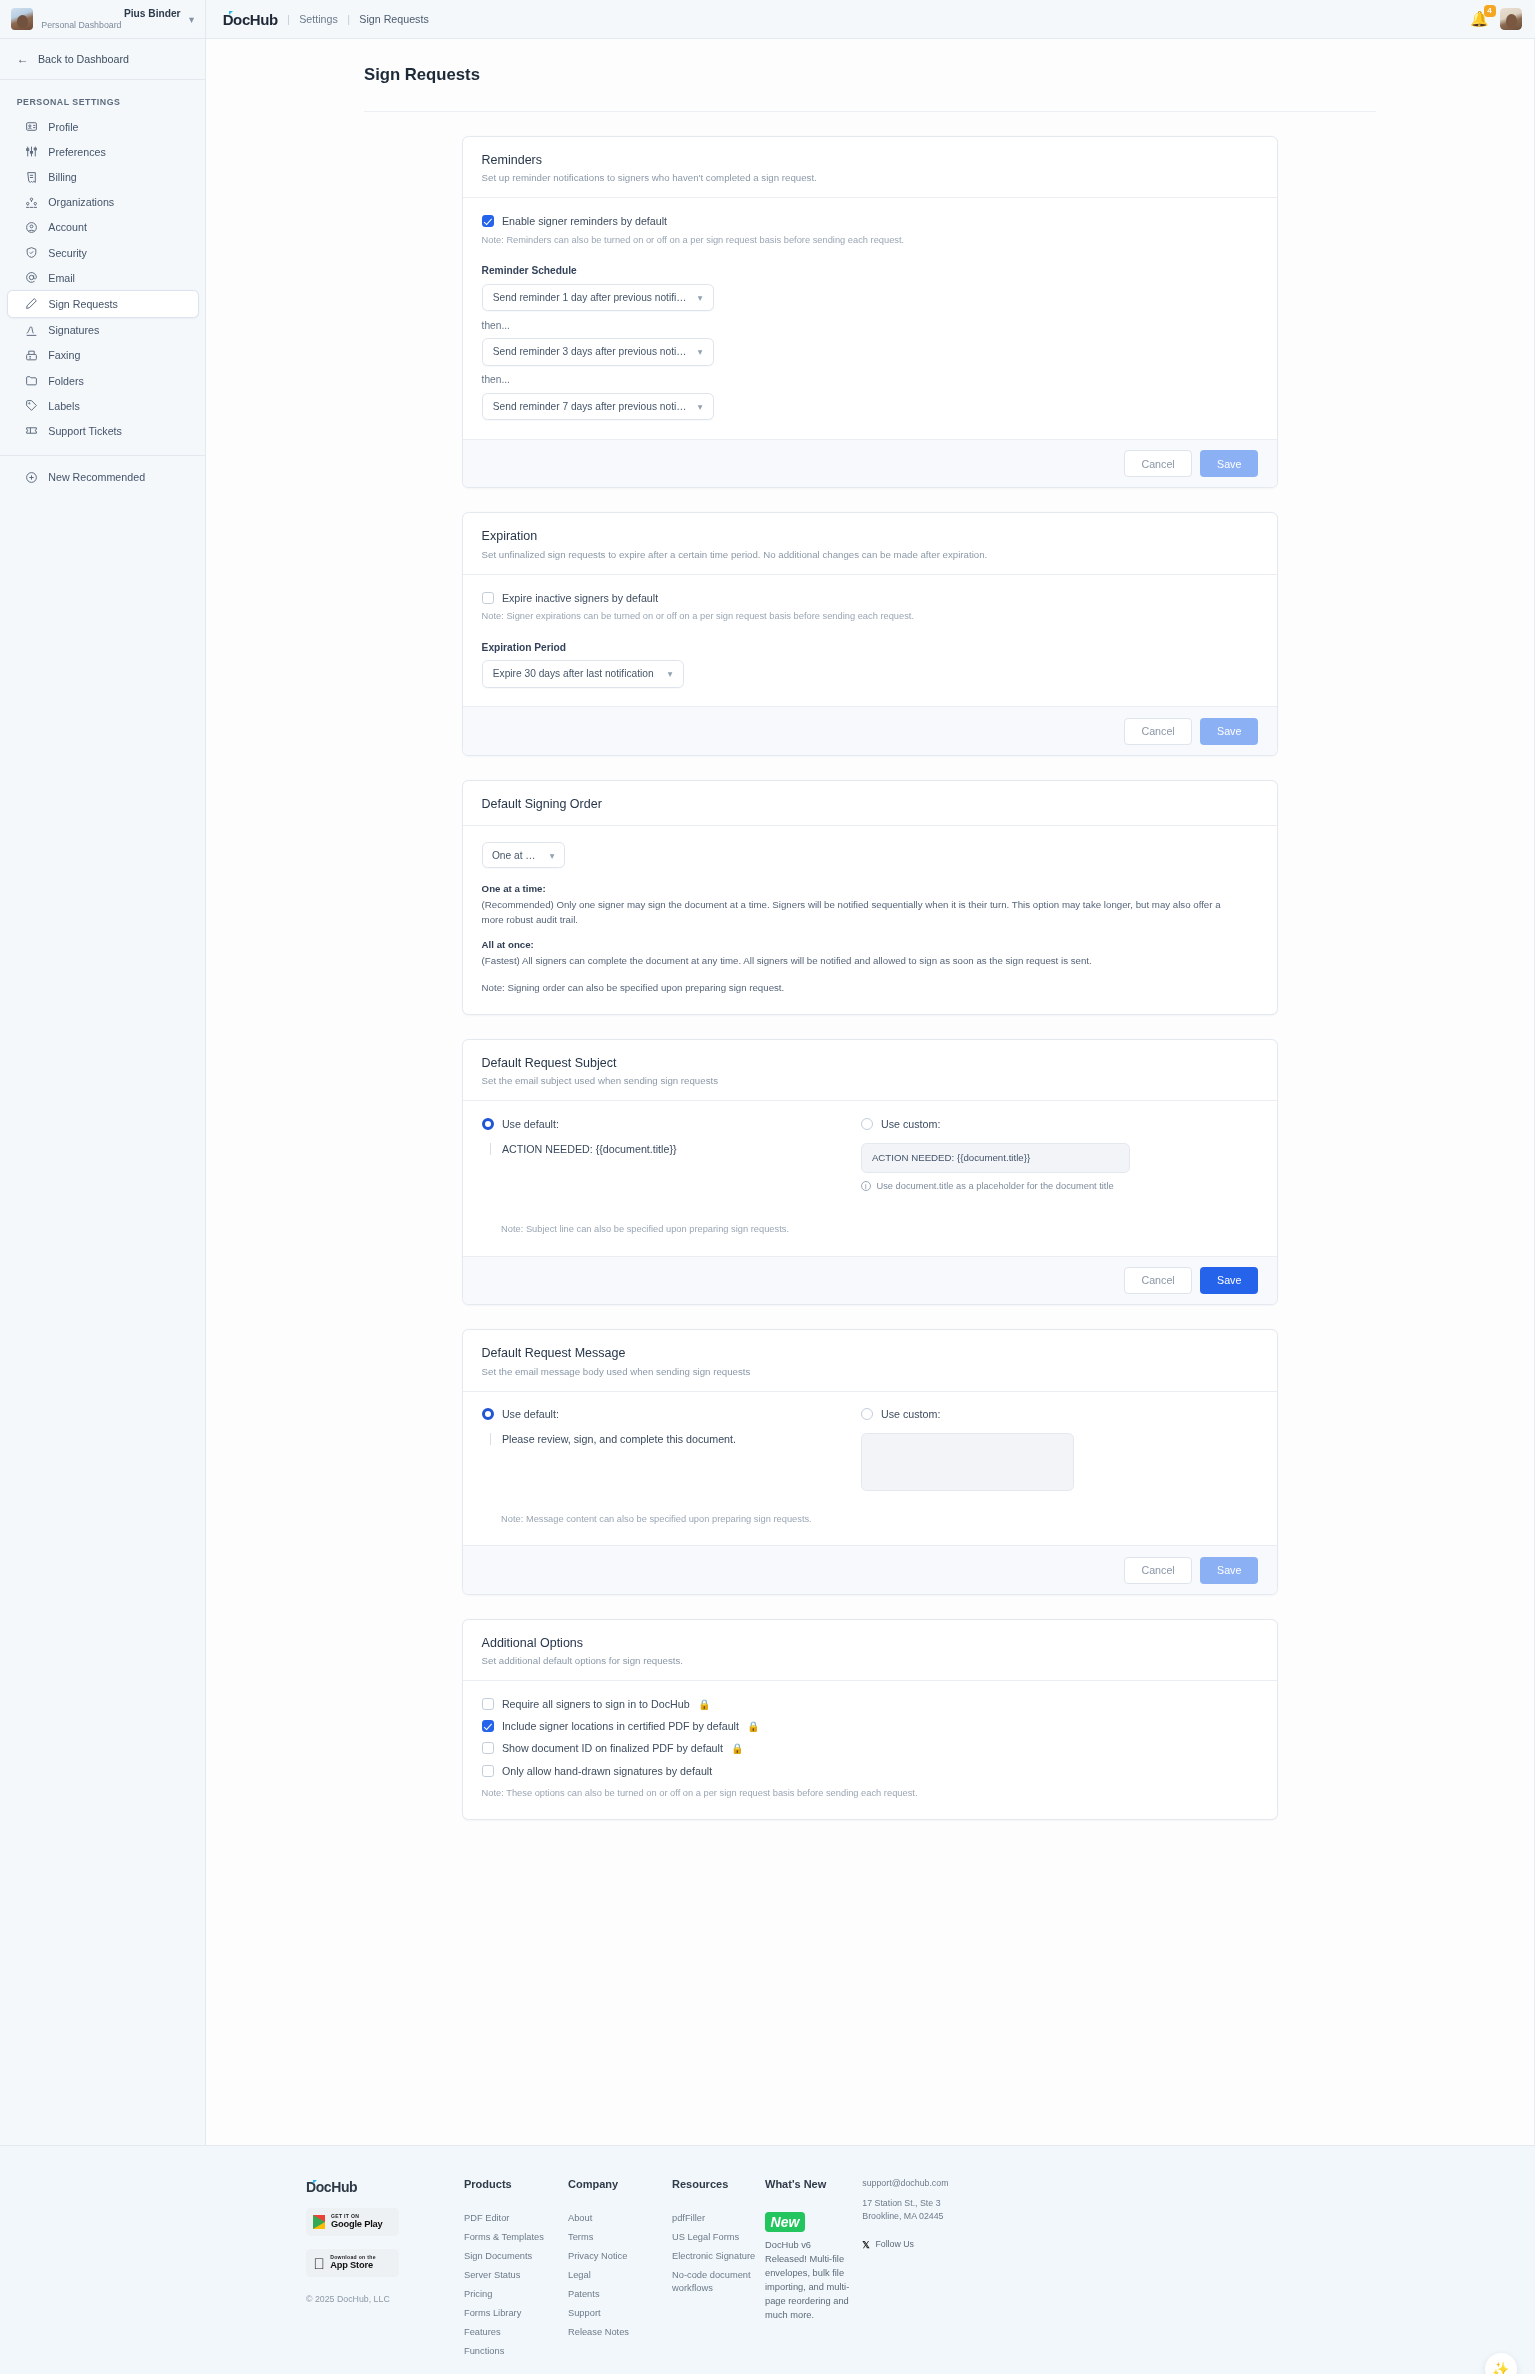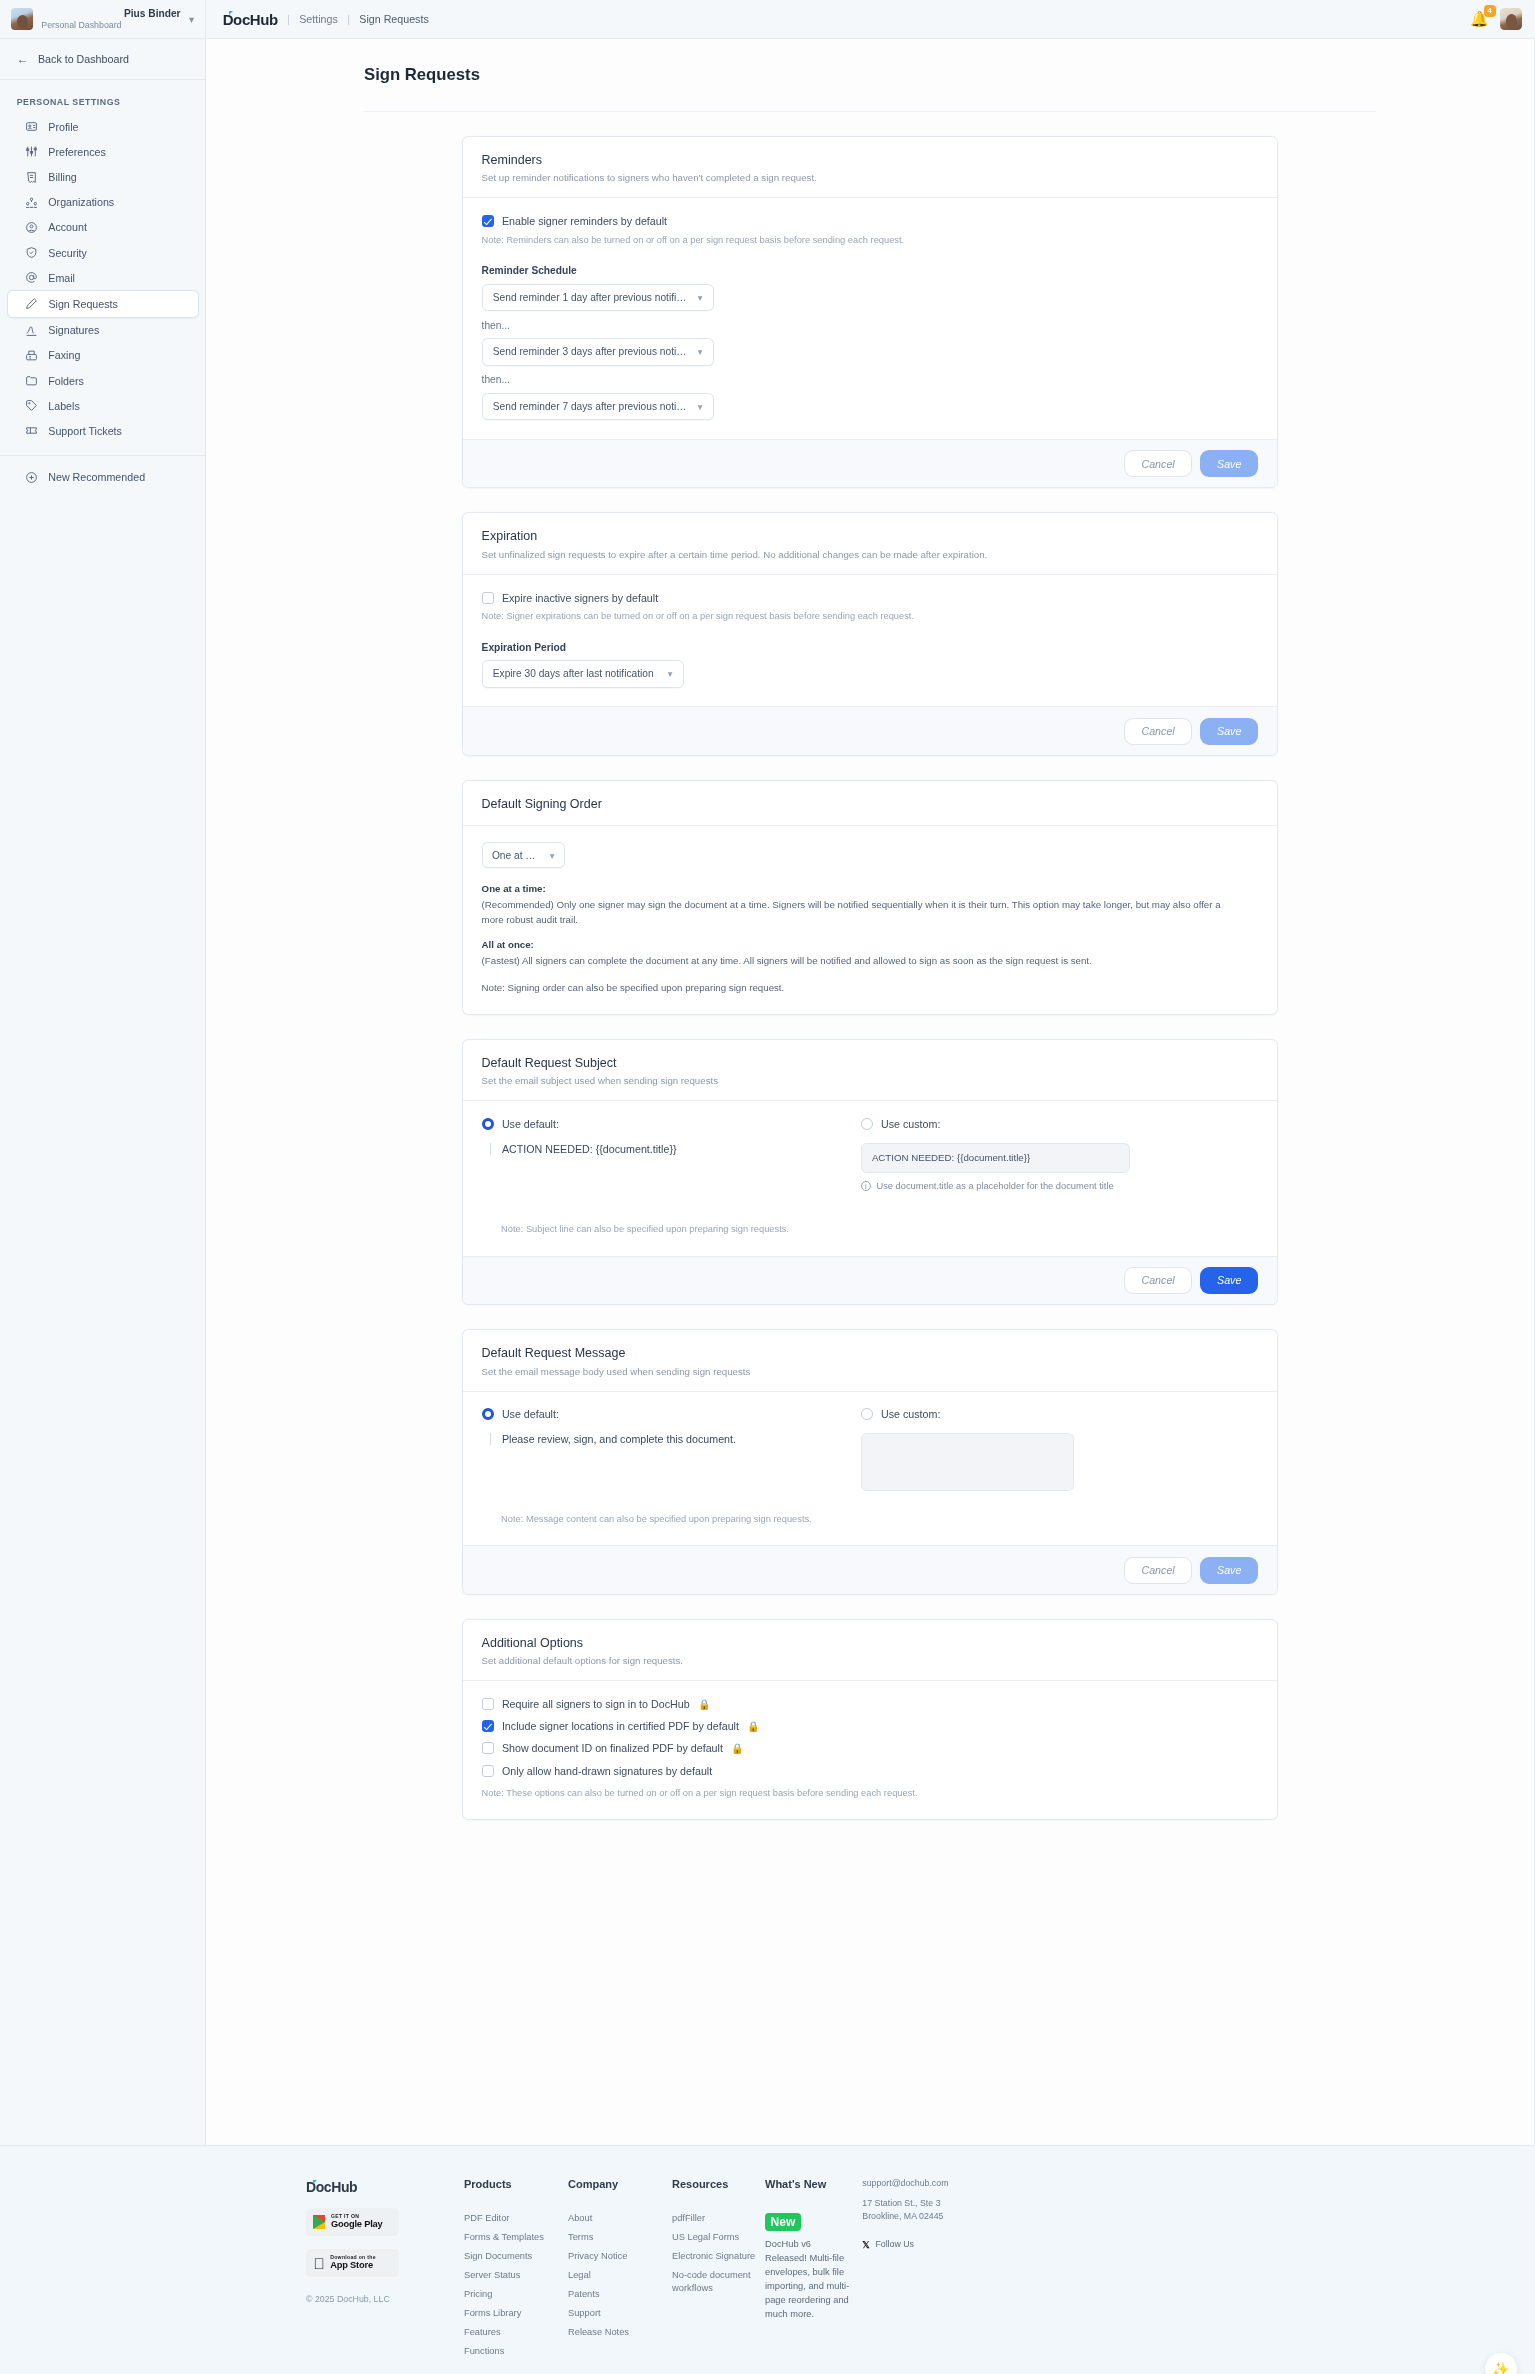--- a/index.html
+++ b/index.html
@@ -173,22 +173,22 @@
     box-shadow: 0 0.9px 0.9px rgba(30,50,80,.03);
   }
   .select.w-reminder { width: 232px; }
   .select.w-exp { width: 202px; }
   .select.w-order { width: 83px; padding: 6.5px 9.3px; }
   .select .sv { white-space: nowrap; overflow: hidden; text-overflow: ellipsis; }
   .select .sc { color: #93a2b3; font-size: 9.3px; margin-left: 9.3px; }
   .then { font-size: 10.2px; color: #66758a; margin: 8.3px 0 7.4px 0; }
 
   .btn {
-    font-size: 10.7px; padding: 6.5px 16px; border-radius: 9px;
-    border: 0.9px solid transparent; cursor: pointer; font-family: inherit; font-style: italic;
+    font-size: 10.7px; padding: 6.5px 16px; border-radius: 4px;
+    border: 0.9px solid transparent; cursor: pointer; font-family: inherit;
   }
   .btn-cancel { background: #fff; border-color: #dfe5ec; color: #8a97a6; }
   .btn-save { background: #2563eb; color: #fff; }
   .btn-save.disabled { background: #8bb0f4; }
 
   .help-block { margin-top: 15px; }
   .help-t { font-size: 9.7px; font-weight: 700; color: #2f3e52; margin-bottom: 2.8px; }
   .help-p { font-size: 9.7px; color: #56657a; line-height: 1.55; max-width: 742px; }
   .help-gap { margin-top: 12px; }
 
@@ -247,22 +247,22 @@
   }
   .apple { font-size: 15px; color: #111; line-height: 1; }
   .copyright { font-size: 8.8px; color: #8d99a6; margin-top: 16.7px; }
 
   .f-col { width: 104px; }
   .f-col.wide { width: 93px; }
   .f-col.whatsnew { width: 88px; }
   .f-head { font-size: 11px; font-weight: 700; color: #2f3b49; margin-bottom: 22px; }
   .f-link { font-size: 9.3px; color: #6d7b89; margin-bottom: 6.5px; cursor: pointer; line-height:1.35; }
   .newbadge {
-    display:inline-block; background:#22c55e; color:#fff; font-size:12px; font-weight:700;
-    padding: 1.9px 5.6px; border-radius: 3.7px; margin-bottom: 7.4px;
+    display:inline-block; background:#22c55e; color:#fff; font-size:14px; font-weight:700;
+    padding: 1.9px 5.6px; border-radius: 3.7px; margin-bottom: 7.4px; font-style: italic;
   }
   .wn-text { font-size: 9.3px; color: #5d6b79; line-height: 1.5; }
   .f-contact { width: 139px; padding-left: 9.3px;}
   .f-email { font-size: 8.8px; color: #6d7b89; margin-bottom: 9.3px; }
   .f-addr { font-size: 8.8px; color: #6d7b89; line-height: 1.5; }
   .f-follow { font-size: 8.8px; color: #5d6b79; margin-top: 15px; display: flex; align-items: center; gap: 5.6px;}
   .x-ic { font-weight: 700; font-size: 9.3px; color:#222; }
 
   .fab {
     position: absolute; right: 17.6px; bottom: 16.7px;

